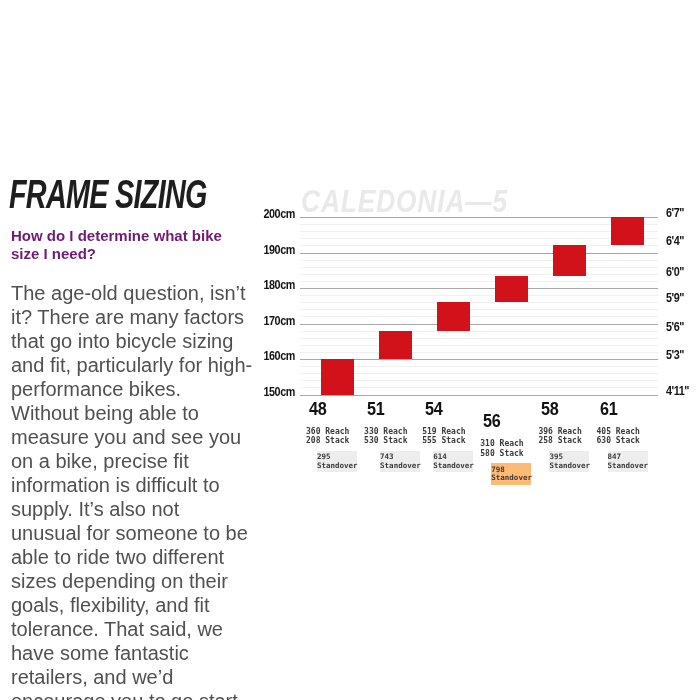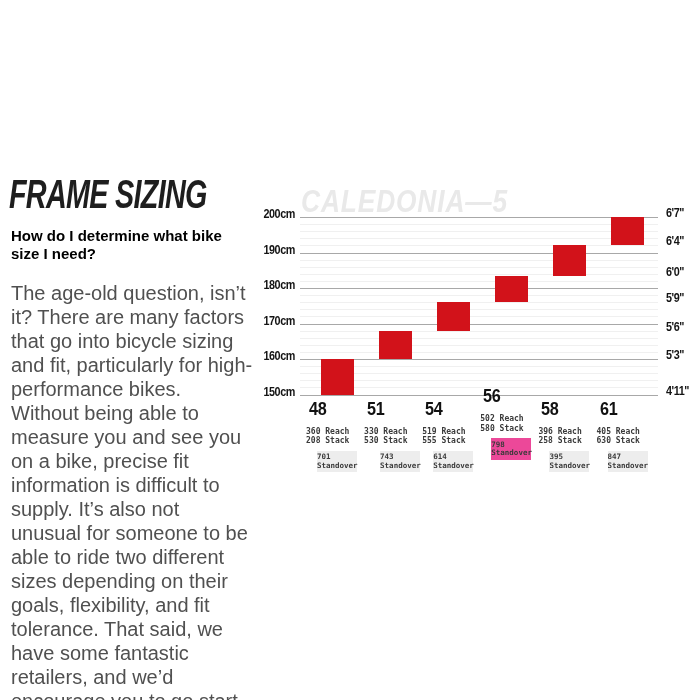--- a/index.html
+++ b/index.html
@@ -5,21 +5,21 @@
   html,body{margin:0;padding:0;background:#fff;}
   .page{position:relative;width:700px;height:700px;background:#ffffff;overflow:hidden;
         font-family:"Liberation Sans",sans-serif;padding-left:48px;}
   
   .article{position:absolute;left:9px;top:0;width:244px;}
   .article h1{position:absolute;left:0;top:174px;margin:0;white-space:nowrap;
       font-family:"Liberation Sans",sans-serif;font-style:italic;font-weight:800;
       font-size:40px;line-height:1;color:#1e1e1e;letter-spacing:-1px;
       transform:scaleX(0.72);transform-origin:left center;}
   .article h2{position:absolute;left:2px;top:227px;margin:0;width:240px;
-      font-size:15px;line-height:18px;font-weight:700;color:#000000;}
+      font-size:15px;line-height:18px;font-weight:700;color:#701a75;}
   .article p{position:absolute;left:2px;top:281px;margin:0;width:242px;
       font-size:20px;line-height:24px;font-weight:400;color:#505050;}
   
   .chart{position:absolute;left:0;top:0;width:700px;height:700px;}
   .watermark{position:absolute;left:301px;top:186px;white-space:nowrap;
       font-style:italic;font-weight:800;font-size:31px;line-height:1;
       color:#e9e9e9;letter-spacing:1px;transform:scaleX(0.85);transform-origin:left center;}
   .gridline{position:absolute;height:1px;}
   .gridline.major{background:#a8a8a8;}
   .gridline.minor{background:#f0f0f0;}
@@ -102,21 +102,21 @@
         <div class="tick right" style="left: 666px; top: 206px;">6'7"</div>
       </div>
     <div id="cols">
         <div class="sizecol" style="left: 306px; top: 398.5px;">
           <div class="sizenum">48</div>
           <div class="geo">
             <div class="">360 Reach</div>
             <div class="">208 Stack</div>
           </div>
           <div class="standover" style="background: rgb(237, 237, 237);">
-            <div class="">701</div>
+            <div class="">295</div>
             <div class="">Standover</div>
           </div>
         </div>
         <div class="sizecol" style="left: 364.1px; top: 398.5px;">
           <div class="sizenum">51</div>
           <div class="geo">
             <div class="">330 Reach</div>
             <div class="">530 Stack</div>
           </div>
           <div class="standover" style="background: rgb(237, 237, 237); margin-left: 16px;">
@@ -128,27 +128,27 @@
           <div class="sizenum">54</div>
           <div class="geo">
             <div class="">519 Reach</div>
             <div class="">555 Stack</div>
           </div>
           <div class="standover" style="background: rgb(237, 237, 237);">
             <div class="">614</div>
             <div class="">Standover</div>
           </div>
         </div>
-        <div class="sizecol" style="left: 480.3px; top: 386px;">
+        <div class="sizecol" style="left: 480.3px; top: 411px;">
           <div class="sizenum">56</div>
           <div class="geo">
-            <div class="">502 Reach</div>
+            <div class="">310 Reach</div>
             <div class="">580 Stack</div>
           </div>
-          <div class="standover" style="background: #ec4899;">
+          <div class="standover" style="background: #fdba74;">
             <div class="">798</div>
             <div class="">Standover</div>
           </div>
         </div>
         <div class="sizecol" style="left: 538.4px; top: 398.5px;">
           <div class="sizenum">58</div>
           <div class="geo">
             <div class="">396 Reach</div>
             <div class="">258 Stack</div>
           </div>

